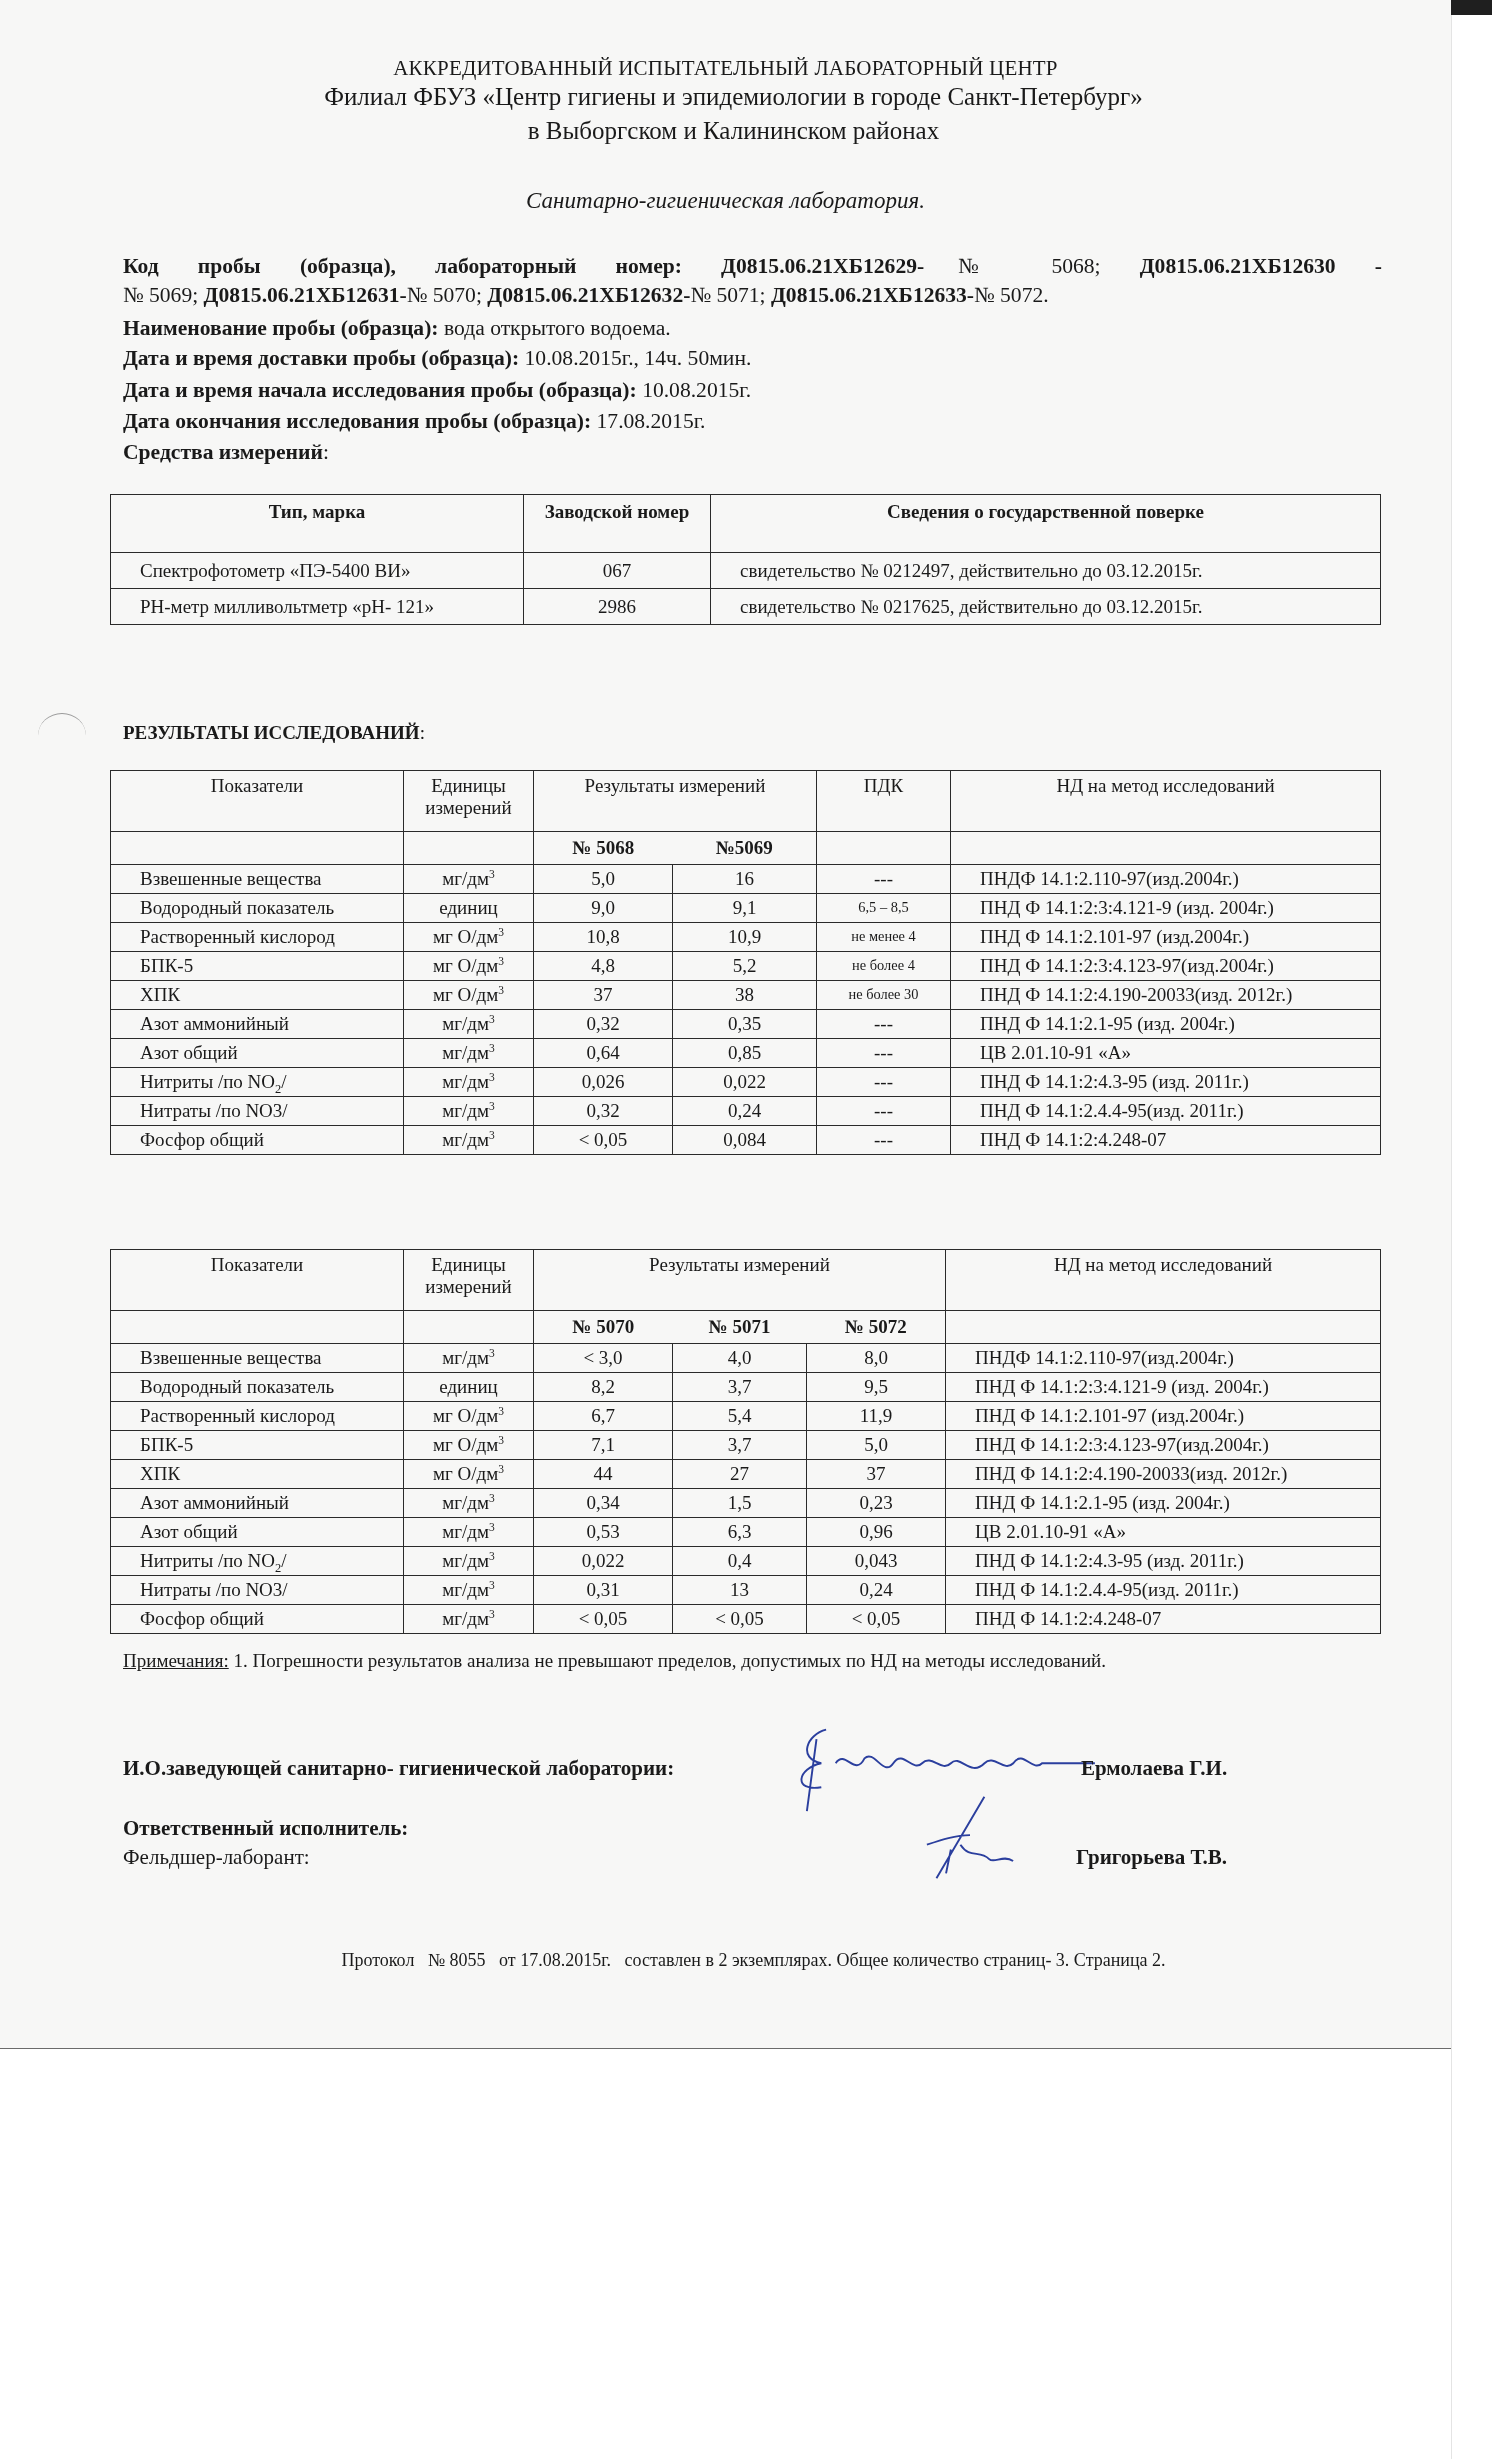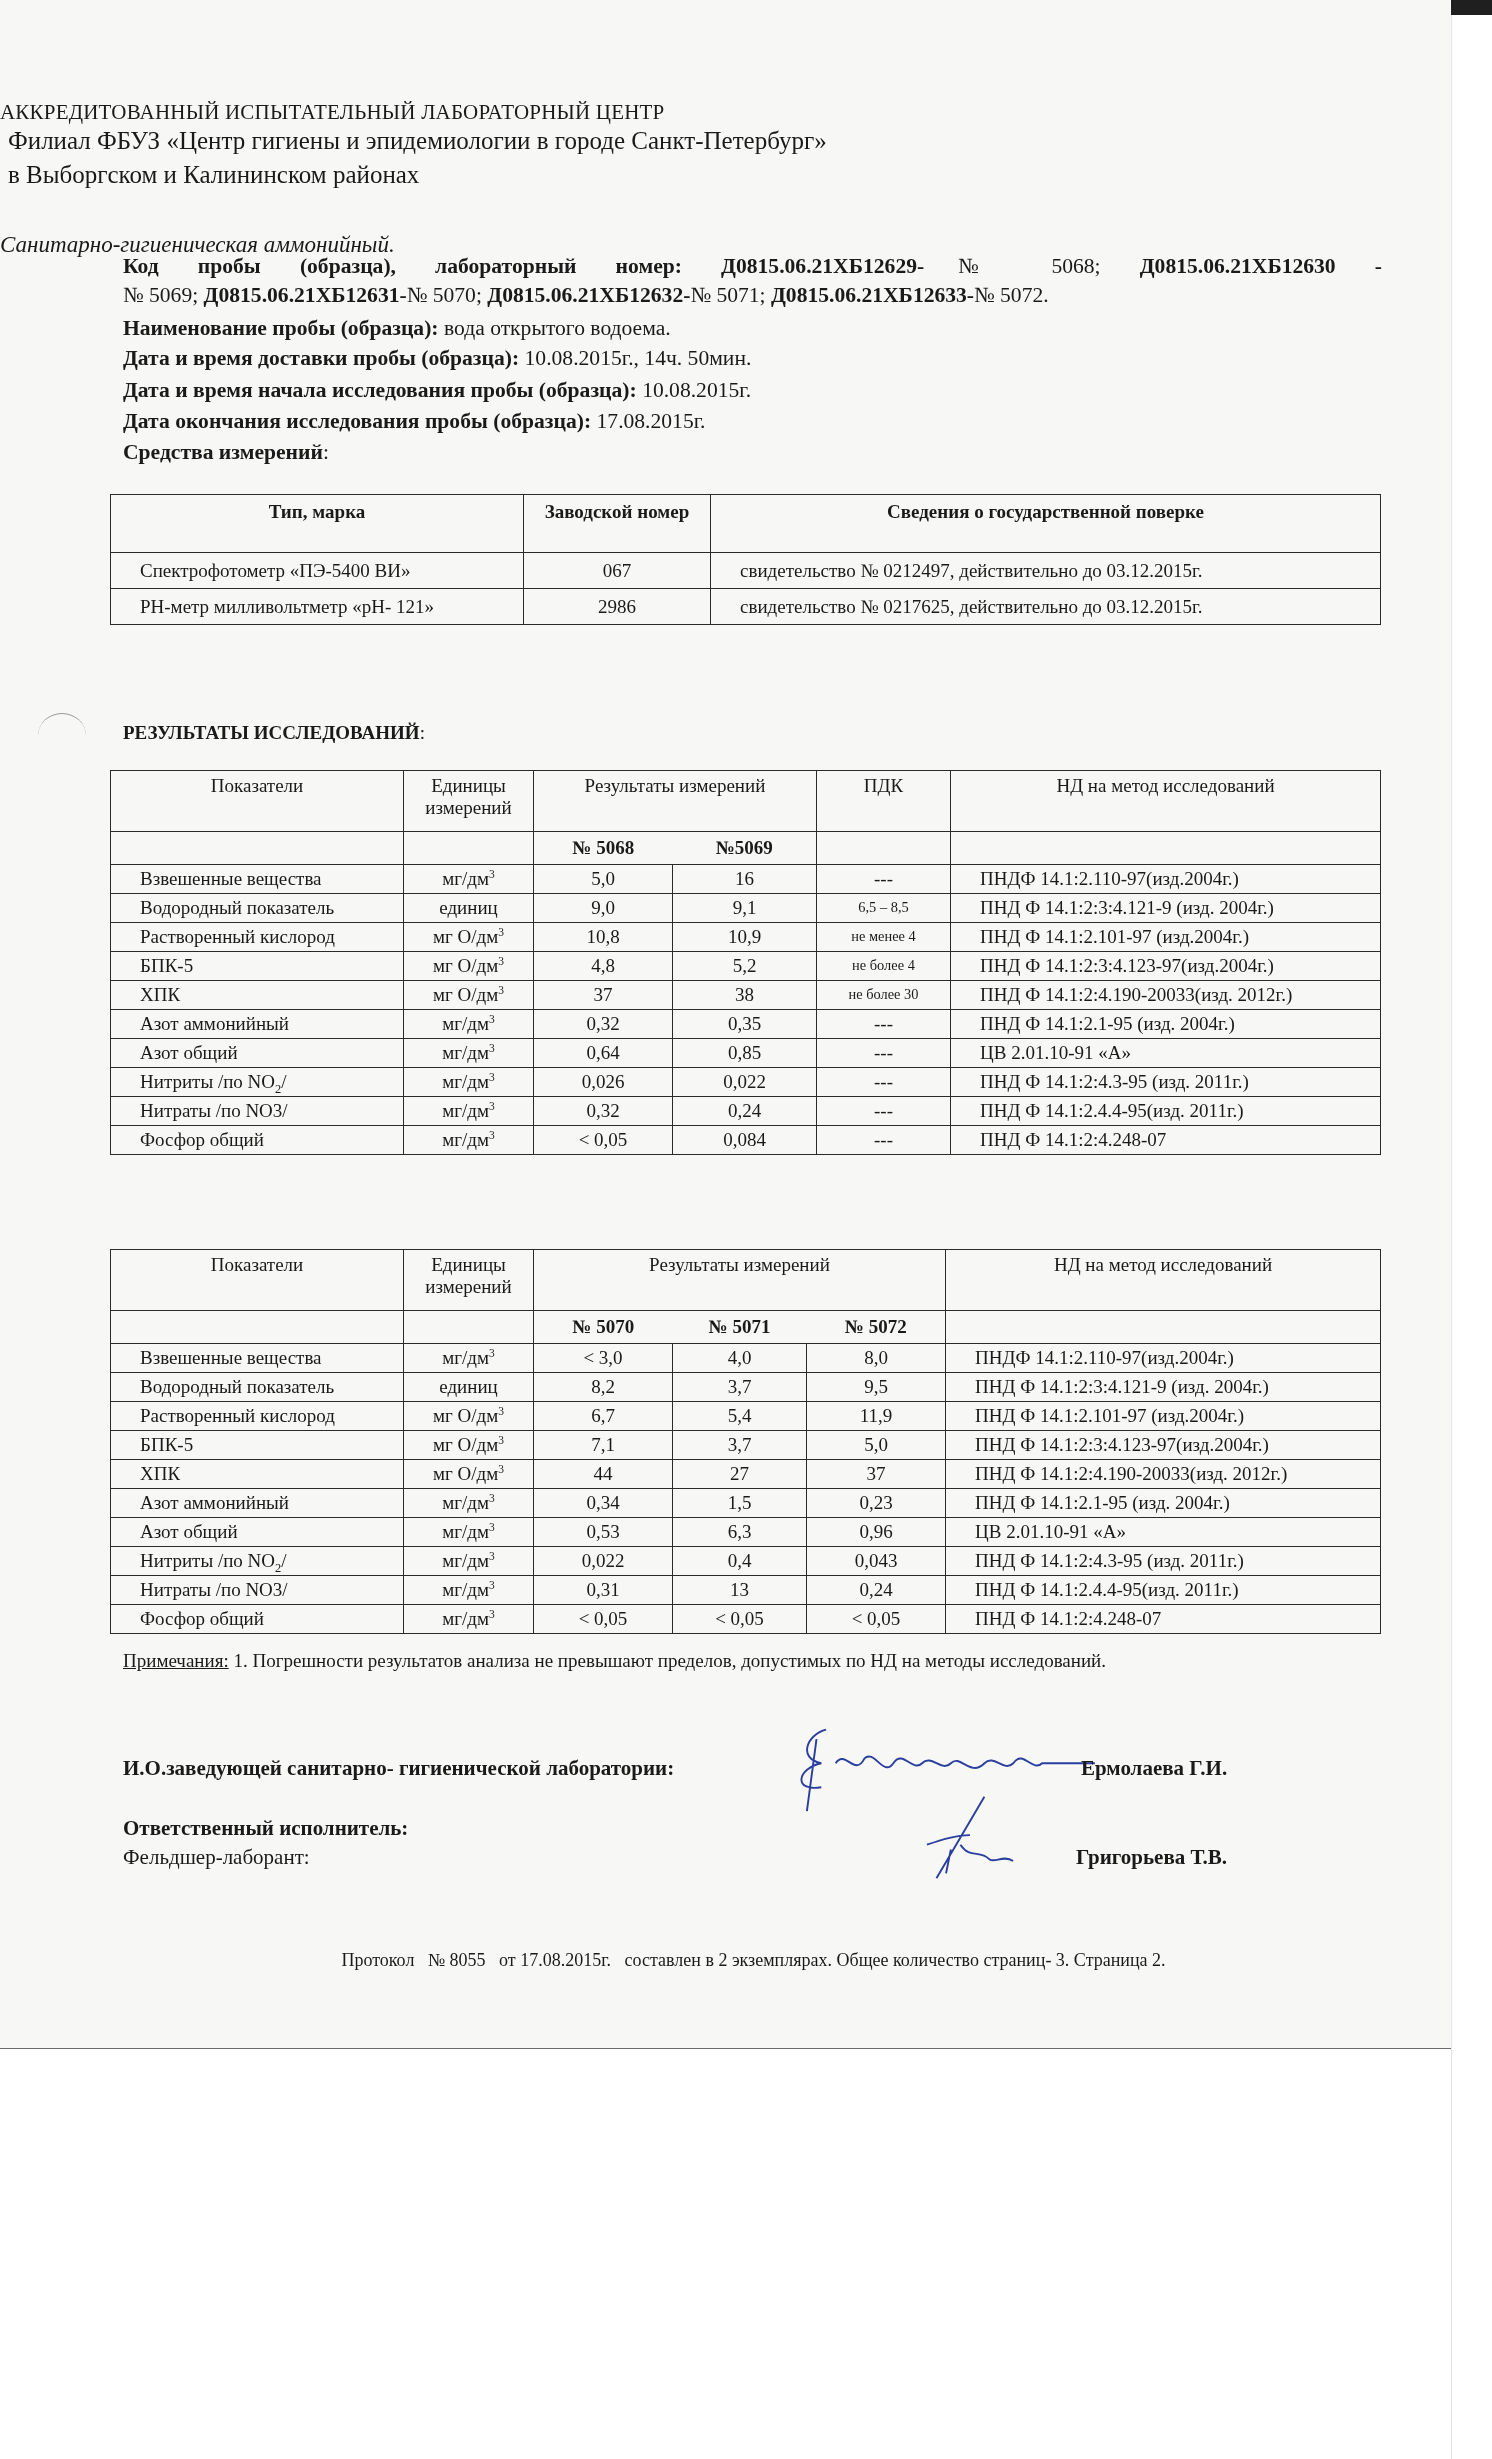--- a/index.html
+++ b/index.html
@@ -9,21 +9,21 @@
   }
   .paper {
     position: absolute; left: 0; top: 0; width: 1451px; height: 2048px;
     background: #f7f7f6;
     border-bottom: 1.9px solid #6b6b6b;
   }
   .corner { position: absolute; left: 1451px; top: 0; width: 42px; height: 15.4px; background: #1f1f1f; }
   .right-strip { position: absolute; left: 1451px; top: 15.4px; width: 42px; height: 2444px; background: #ffffff; border-left: 1px solid #e4e4e4; }
   .hole { position: absolute; width: 48px; height: 44px; border-top: 1.9px solid #9a9a9a; border-radius: 50% 50% 0 0; }
   .abs { position: absolute; }
-  .center { text-align: left; margin-top: 44px; }
+  .center { text-align: center; }
   .h1 { font-size: 21px; letter-spacing: 0.2px; }
   .h2 { font-size: 25px; padding-left: 8px; }
   .h3 { font-size: 23px; font-style: italic; }
   .line { font-size: 21.6px; left: 123px; white-space: nowrap; }
   .b { font-weight: bold; }
   table { border-collapse: collapse; position: absolute; font-size: 19px; }
   td, th { border: 1.4px solid #2a2a2a; padding: 0 7.7px; font-weight: normal; }
   .t1 td, .t1 th { height: 35px; }
   .t1 th { font-weight: bold; vertical-align: top; padding-top: 6px; }
   .c { text-align: center; }
@@ -44,21 +44,21 @@
 <body>
 
 <div class="paper"></div>
 <div class="corner"></div>
 <div class="right-strip"></div>
 <div class="hole" style="left:38px;top:713px;"></div>
 
 <div class="abs center h1" style="left:0;width:1451px;top:56px;">АККРЕДИТОВАННЫЙ ИСПЫТАТЕЛЬНЫЙ ЛАБОРАТОРНЫЙ ЦЕНТР</div>
 <div class="abs center h2" style="left:0;width:1451px;top:83px;">Филиал ФБУЗ «Центр гигиены и эпидемиологии в городе Санкт-Петербург»</div>
 <div class="abs center h2" style="left:0;width:1451px;top:117px;">в Выборгском и Калининском районах</div>
-<div class="abs center h3" style="left:0;width:1451px;top:188px;">Санитарно-гигиеническая аммонийный.</div>
+<div class="abs center h3" style="left:0;width:1451px;top:188px;">Санитарно-гигиеническая лаборатория.</div>
 
 <div class="abs line" style="top:254px;width:1259px;text-align:justify;text-align-last:justify;">
   <span class="b">Код пробы (образца), лабораторный номер:</span>
   <span class="b">Д0815.06.21ХБ12629-</span><span>№ 5068;</span>
   <span class="b">Д0815.06.21ХБ12630 -</span>
 </div>
 <div class="abs line" style="top:283px;">
   <span>№ 5069;</span>
   <span class="b">Д0815.06.21ХБ12631-</span><span>№ 5070;</span>
   <span class="b">Д0815.06.21ХБ12632-</span><span>№ 5071;</span>

